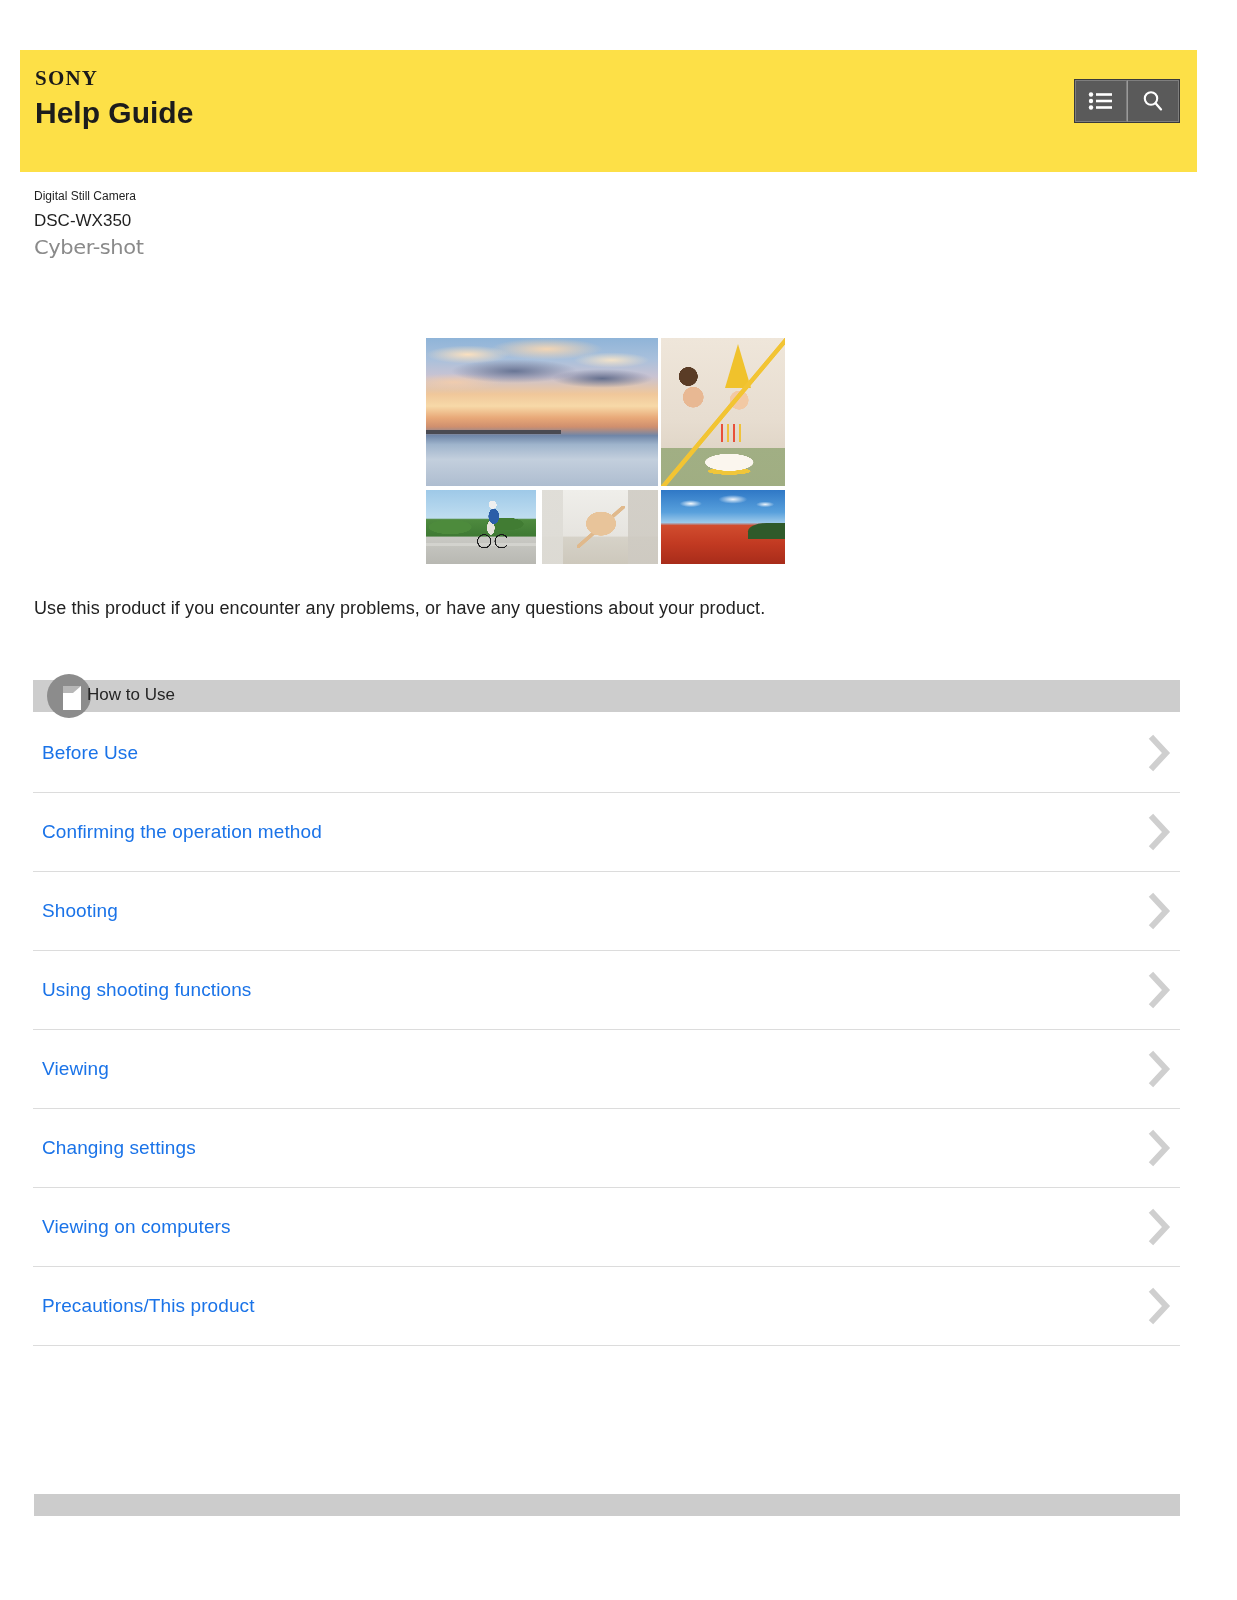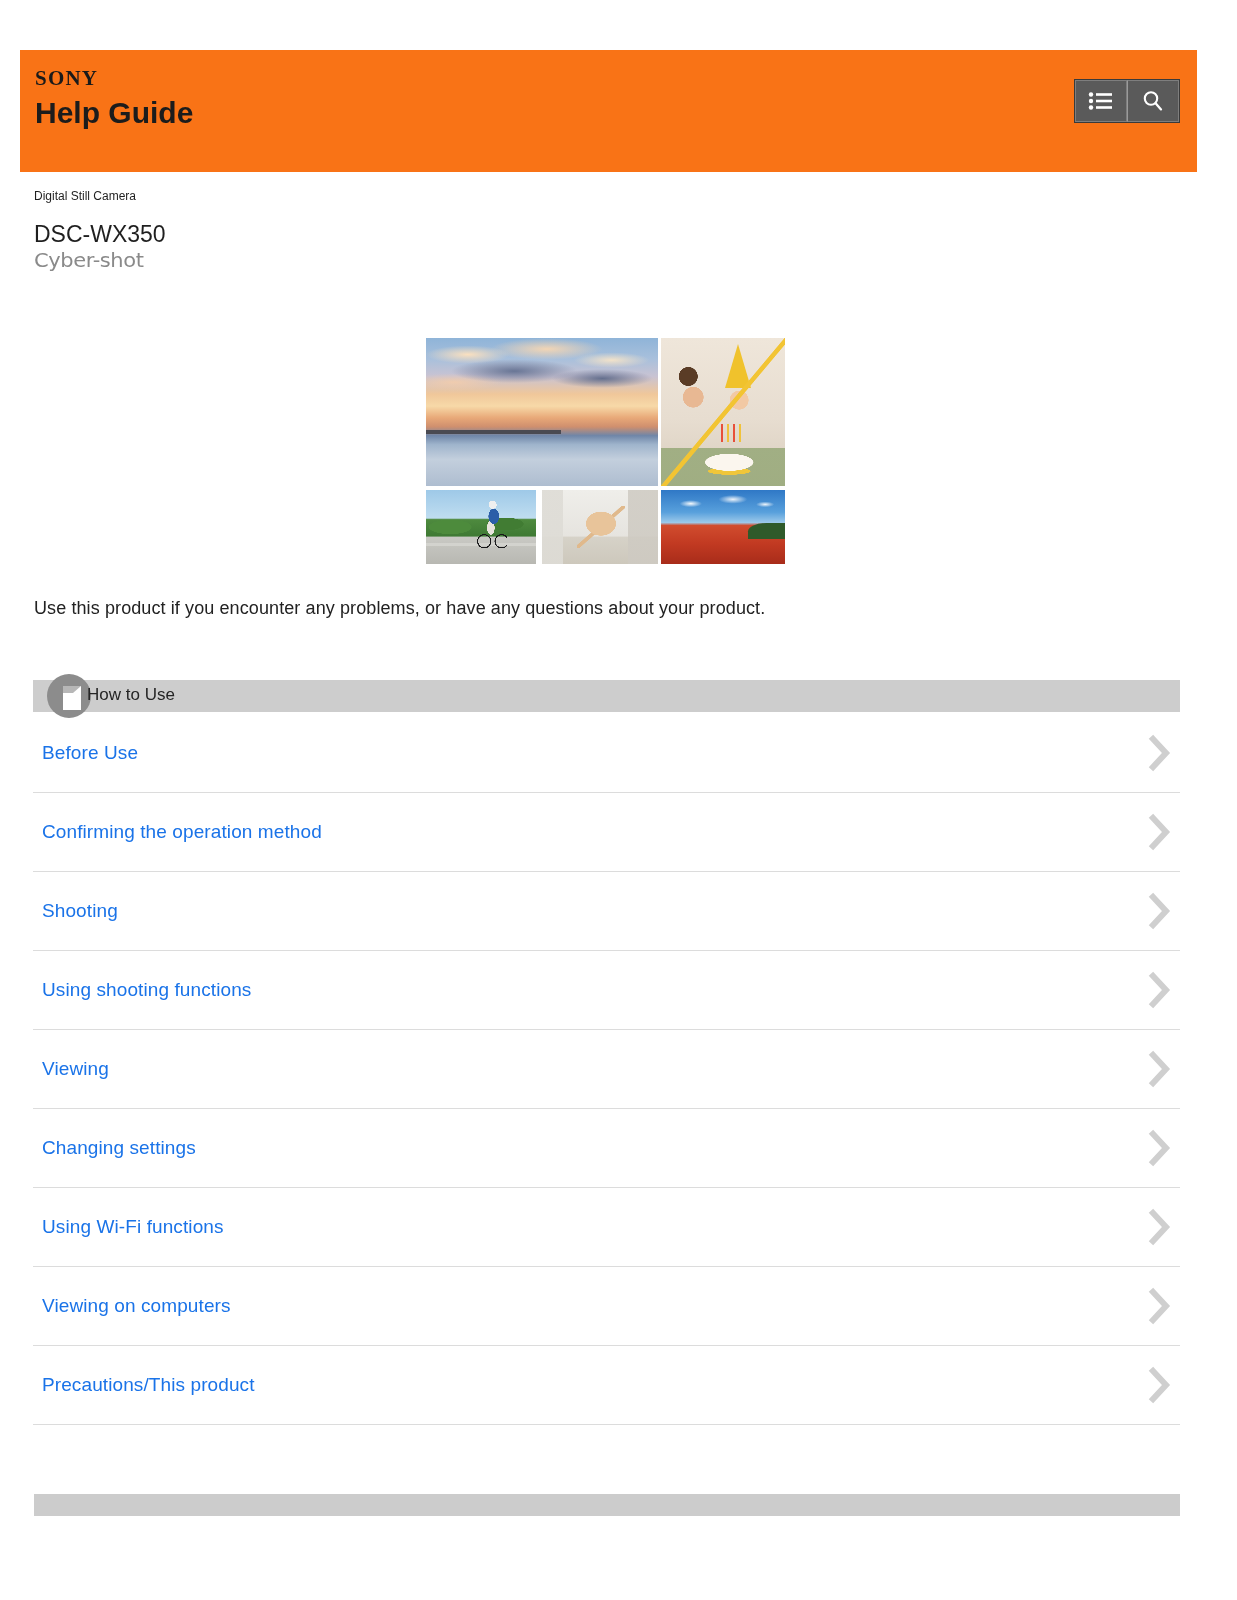--- a/index.html
+++ b/index.html
@@ -10,21 +10,21 @@
     font-family: "Liberation Sans", sans-serif;
     -webkit-font-smoothing: antialiased;
   }
   .page { position: relative; width: 1237px; height: 1600px; overflow: hidden; }
 
   
   .header {
     position: absolute;
     left: 20px; top: 50px;
     width: 1177px; height: 122px;
-    background: #f97316;
+    background: #fde047;
   }
   .brand-logo {
     position: absolute;
     left: 15px; top: 18px;
     font-family: "Liberation Serif", serif;
     font-weight: bold;
     font-size: 21px;
     letter-spacing: 1.2px;
     color: #1a1a1a;
     line-height: 1;
@@ -52,21 +52,21 @@
     cursor: pointer;
   }
   .hbtn + .hbtn { border-left: 1px solid #9a9a9a; }
 
   .list-icon { display: block; width: 26px; height: 18px; }
   .search-icon { display: block; width: 24px; height: 24px; }
 
   
   .product-block { position: absolute; left: 34px; top: 188px; }
   .product-kind { font-size: 12px; color: #1f1f1f; line-height: 17px; }
-  .product-model { font-size: 23px; color: #1f1f1f; line-height: 28px; margin-top: 15px; }
+  .product-model { font-size: 17px; color: #1f1f1f; line-height: 28px; margin-top: 2px; }
   .product-series {
     font-size: 21px;
     color: #8a8a8a;
     line-height: 26px;
     margin-top: 1px;
     font-family: "DejaVu Sans", sans-serif;
     letter-spacing: -0.4px;
     transform: scaleY(0.92);
     transform-origin: left top;
   }
@@ -382,26 +382,20 @@
       </svg>
     </div>
 
     <div class="menu-item">
       <span class="menu-item-label">Changing settings</span>
       <svg class="chevron" viewBox="0 0 26 40">
         <polyline points="7,6 20,20 7,34" fill="none" stroke="#cfcfcf" stroke-width="6" stroke-linecap="square" stroke-linejoin="miter"></polyline>
       </svg>
     </div>
 
-    <div class="menu-item">
-      <span class="menu-item-label">Using Wi-Fi functions</span>
-      <svg class="chevron" viewBox="0 0 26 40">
-        <polyline points="7,6 20,20 7,34" fill="none" stroke="#cfcfcf" stroke-width="6" stroke-linecap="square" stroke-linejoin="miter"></polyline>
-      </svg>
-    </div>
 
     <div class="menu-item">
       <span class="menu-item-label">Viewing on computers</span>
       <svg class="chevron" viewBox="0 0 26 40">
         <polyline points="7,6 20,20 7,34" fill="none" stroke="#cfcfcf" stroke-width="6" stroke-linecap="square" stroke-linejoin="miter"></polyline>
       </svg>
     </div>
 
     <div class="menu-item">
       <span class="menu-item-label">Precautions/This product</span>

